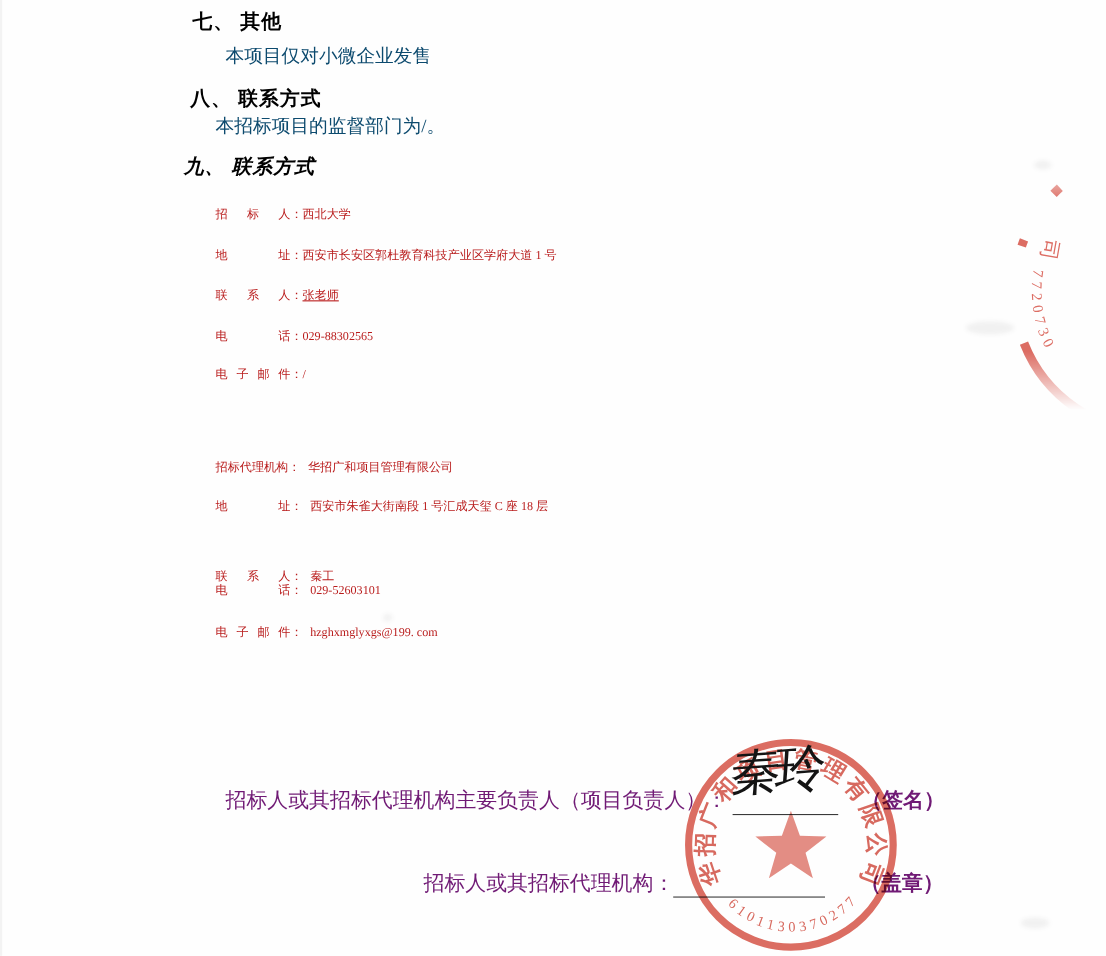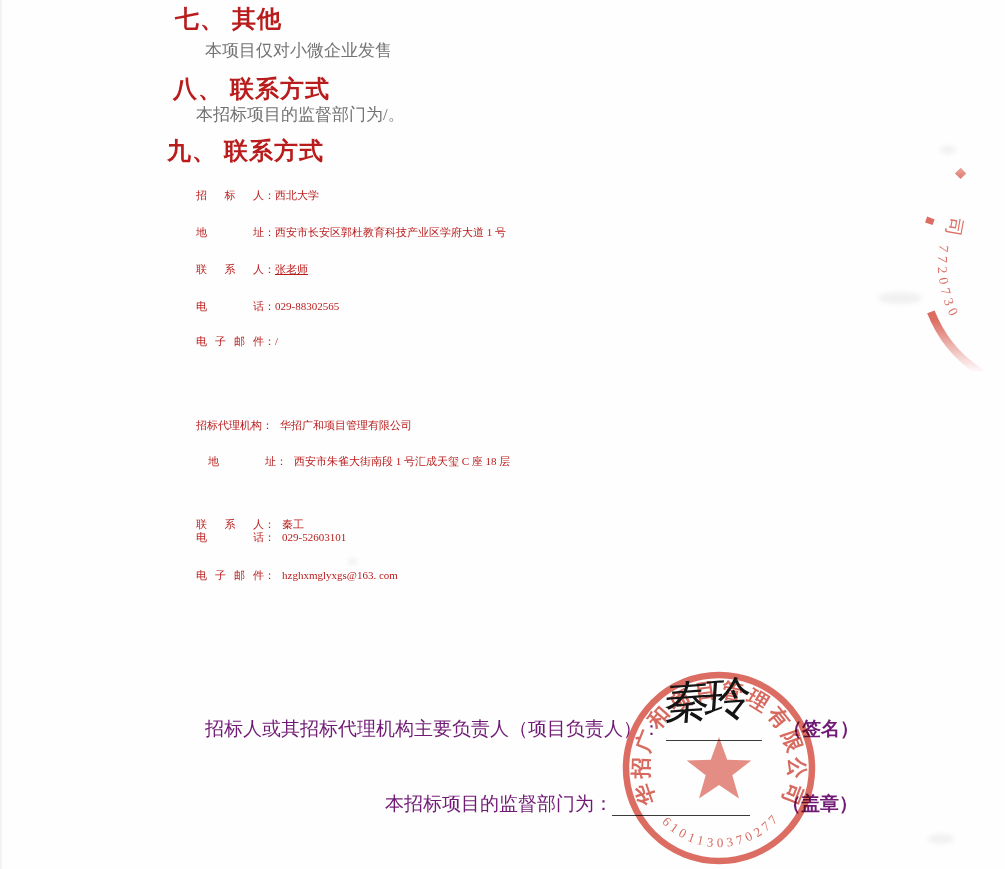--- a/index.html
+++ b/index.html
@@ -3,22 +3,22 @@
 <meta charset="utf-8">
 <style>
   html,body{margin:0;padding:0;}
   body{
     width:1005px;height:869px;position:relative;overflow:hidden;
     background:#fefefe;
     font-family:"Liberation Serif","DejaVu Serif",serif;
     color:#262626;
   }
   .abs{position:absolute;white-space:nowrap;}
-  .heading{font-size:24px;font-weight:700;color:#b91c1c;line-height:26px;letter-spacing:1px;}
-  .para{font-size:17px;line-height:21px;color:#737373;}
+  .heading{font-size:18px;font-weight:700;color:#000000;line-height:26px;letter-spacing:1px;}
+  .para{font-size:17px;line-height:21px;color:#0c4a6e;}
   .row{font-size:11px;line-height:22px;color:#b91c1c;}
   .lbl{display:inline-block;width:68px;text-align:justify;text-align-last:justify;}
   .colon{display:inline-block;}
   .val{margin-left:0px;}
   .val-gap{margin-left:7px;}
   .sig-line{font-size:19px;line-height:24px;color:#701a75;z-index:3;}
   .underline{border-bottom:1.6px solid #3a3a3a;z-index:3;}
   .handwriting{
     font-size:46px;color:#141414;z-index:6;font-weight:500;
     transform:rotate(-4deg) skewX(-8deg);letter-spacing:-5px;line-height:1;
@@ -35,60 +35,60 @@
 <body>
 
 <div class="edge-shadow"></div>
 
 <div class="abs heading" style="left:175px;top:6px;">七、 其他</div>
 <div class="abs para" style="left:205px;top:40px;">本项目仅对小微企业发售</div>
 
 <div class="abs heading" style="left:173px;top:76px;">八、 联系方式</div>
 <div class="abs para" style="left:196px;top:104px;">本招标项目的监督部门为/。</div>
 
-<div class="abs heading" style="left:167px;top:138px;">九、 联系方式</div>
+<div class="abs heading" style="left:167px;top:138px;font-style:italic;">九、 联系方式</div>
 
 <div class="abs row" style="left:196px;top:184px;">
   <span class="lbl">招标人</span><span class="colon">：</span><span class="val">西北大学</span>
 </div>
 <div class="abs row" style="left:196px;top:221px;">
   <span class="lbl">地址</span><span class="colon">：</span><span class="val">西安市长安区郭杜教育科技产业区学府大道 1 号</span>
 </div>
 <div class="abs row" style="left:196px;top:258px;text-decoration:underline;">
   <span class="lbl">联系人</span><span class="colon">：</span><span class="val">张老师</span>
 </div>
 <div class="abs row" style="left:196px;top:295px;">
   <span class="lbl">电话</span><span class="colon">：</span><span class="val">029-88302565</span>
 </div>
 <div class="abs row" style="left:196px;top:330px;">
   <span class="lbl">电子邮件</span><span class="colon">：</span><span class="val">/</span>
 </div>
 
 <div class="abs row" style="left:196px;top:414px;text-align:center;">
   <span>招标代理机构</span><span class="colon">：</span><span class="val val-gap">华招广和项目管理有限公司</span>
 </div>
-<div class="abs row" style="left:208px;top:450px;">
+<div class="abs row" style="left:196px;top:450px;">
   <span class="lbl">地址</span><span class="colon">：</span><span class="val val-gap">西安市朱雀大街南段 1 号汇成天玺 C 座 18 层</span>
 </div>
 <div class="abs row" style="left:196px;top:513px;">
   <span class="lbl">联系人</span><span class="colon">：</span><span class="val val-gap">秦工</span>
 </div>
 <div class="abs row" style="left:196px;top:526px;">
   <span class="lbl">电话</span><span class="colon">：</span><span class="val val-gap">029-52603101</span>
 </div>
 <div class="abs row" style="left:196px;top:564px;">
-  <span class="lbl">电子邮件</span><span class="colon">：</span><span class="val val-gap">hzghxmglyxgs@163. com</span>
+  <span class="lbl">电子邮件</span><span class="colon">：</span><span class="val val-gap">hzghxmglyxgs@199. com</span>
 </div>
 
 <div class="abs sig-line" style="left:205px;top:717px;">招标人或其招标代理机构主要负责人（项目负责人）：</div>
 <div class="abs underline" style="left:666px;top:717px;width:96px;height:23px;"></div>
 <div class="abs sig-line" style="left:783px;top:717px;font-weight:bold;">（签名）</div>
 <div class="abs handwriting" style="left:664px;top:678px;">秦玲</div>
 
-<div class="abs sig-line" style="left:385px;top:792px;">本招标项目的监督部门为：</div>
+<div class="abs sig-line" style="left:385px;top:792px;">招标人或其招标代理机构：</div>
 <div class="abs underline" style="left:612px;top:792px;width:138px;height:23px;"></div>
 <div class="abs sig-line" style="left:782px;top:792px;font-weight:bold;">（盖章）</div>
 
 <svg class="seal" style="left:619px;top:668px;" width="200" height="200" viewBox="0 0 200 200">
   <g opacity="0.82">
     <circle cx="100" cy="100" r="93" fill="none" stroke="#d54e40" stroke-width="6.5"></circle>
     <polygon points="100,69 108.2,91.7 132.3,92.5 113.3,107.3 120,130.5 100,117 80,130.5 86.7,107.3 67.7,92.5 91.8,91.7" fill="#d54e40" fill-opacity="0.78"></polygon>
     <defs>
       <path id="companyArc" d="M 38.5 135.5 A 71 71 0 1 1 161.5 135.5" fill="none"></path>
       <path id="numberArc" d="M 41.3 152.9 A 79 79 0 0 0 158.7 152.9" fill="none"></path>

